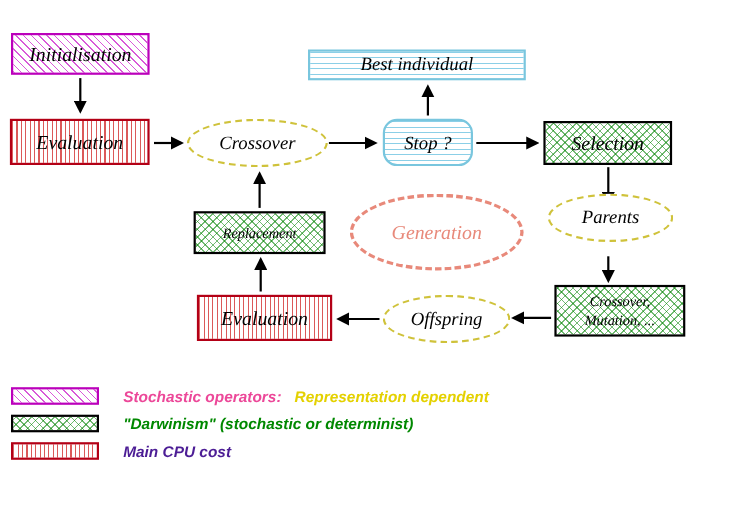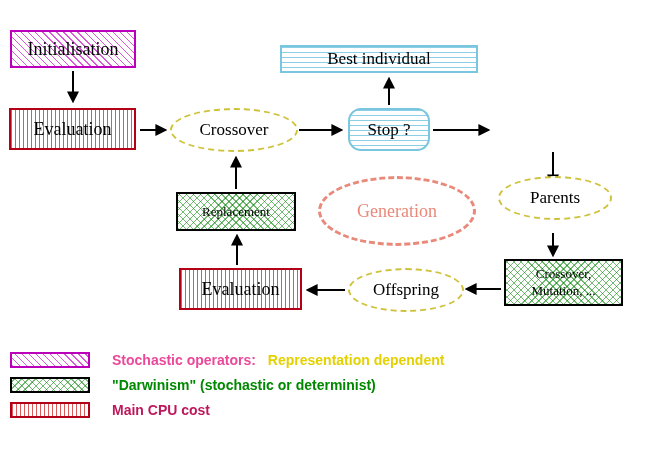--- a/index.html
+++ b/index.html
@@ -1,18 +1,19 @@
 <!DOCTYPE html>
 <html><head>
 <meta charset="utf-8">
 <style>
   html,body { margin:0; padding:0; background:#ffffff; }
   .canvas {
     position:relative; width:670px; height:465px; background:#ffffff; overflow:hidden;
     font-family:"Liberation Serif", serif;
+    font-style:italic;
   }
   .arrows { position:absolute; left:0; top:0; }
   .arrows line { stroke:#000; stroke-width:2; }
 
   .node {
     position:absolute; display:flex; align-items:center; justify-content:center;
     text-align:center; color:#000; font-size:17px; box-sizing:border-box;
   }
 
   
@@ -65,21 +66,21 @@
     margin-left:22px; font-family:"Liberation Sans", sans-serif;
     font-weight:bold; font-size:14px; white-space:nowrap;
   }
   #legend-1 { top:352px; }
   #legend-2 { top:377px; }
   #legend-3 { top:402px; }
   #legend-4 { top:428px; }
   .t-magenta { color:#ec4899; }
   .t-yellow  { color:#e4d100; margin-left:8px; }
   .t-green   { color:#008800; }
-  .t-red     { color:#be185d; }
+  .t-red     { color:#4c1d95; }
   .t-cyan    { color:#7fc8e0; }
 </style>
 </head>
 <body>
 
 <div class="canvas">
 
   <svg class="arrows" width="670" height="465" viewBox="0 0 670 465">
     <defs>
       <marker id="ah" viewBox="0 0 10 10" refX="8" refY="5" markerWidth="6" markerHeight="6" orient="auto">
@@ -112,20 +113,23 @@
   </div>
 
   <div id="best" class="node stripes-cyan">
     <span>Best individual</span>
   </div>
 
   <div id="stop" class="node stripes-cyan">
     <span>Stop ?</span>
   </div>
 
+  <div id="selection" class="node cross-green">
+    <span>Selection</span>
+  </div>
 
   <div id="parents" class="node ellipse">
     <span>Parents</span>
   </div>
 
   <div id="crossover" class="node cross-green">
     <span>Crossover,</span>
     <span>Mutation, ...</span>
   </div>
 

